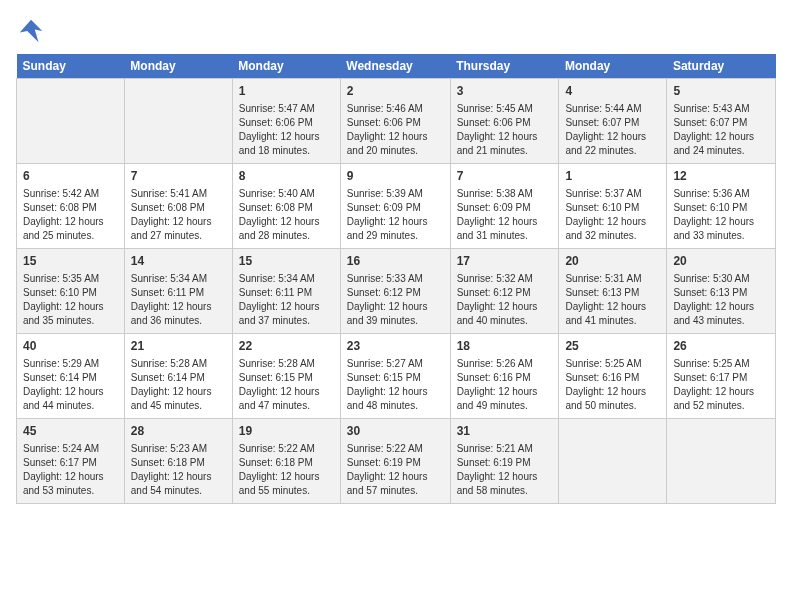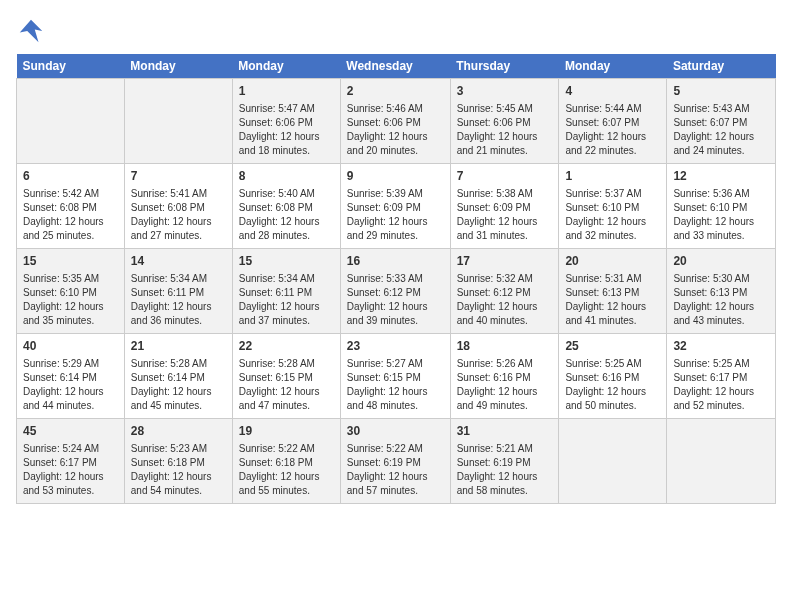--- a/index.html
+++ b/index.html
@@ -223,21 +223,21 @@
         </td>
         <td>
           <span class="day-num">18</span>
           <div class="cell-content">Sunrise: 5:26 AM<br>Sunset: 6:16 PM<br>Daylight: 12 hours and 49 minutes.</div>
         </td>
         <td>
           <span class="day-num">25</span>
           <div class="cell-content">Sunrise: 5:25 AM<br>Sunset: 6:16 PM<br>Daylight: 12 hours and 50 minutes.</div>
         </td>
         <td>
-          <span class="day-num">32</span>
+          <span class="day-num">26</span>
           <div class="cell-content">Sunrise: 5:25 AM<br>Sunset: 6:17 PM<br>Daylight: 12 hours and 52 minutes.</div>
         </td>
       </tr>
       <tr>
         <td>
           <span class="day-num">45</span>
           <div class="cell-content">Sunrise: 5:24 AM<br>Sunset: 6:17 PM<br>Daylight: 12 hours and 53 minutes.</div>
         </td>
         <td>
           <span class="day-num">28</span>

